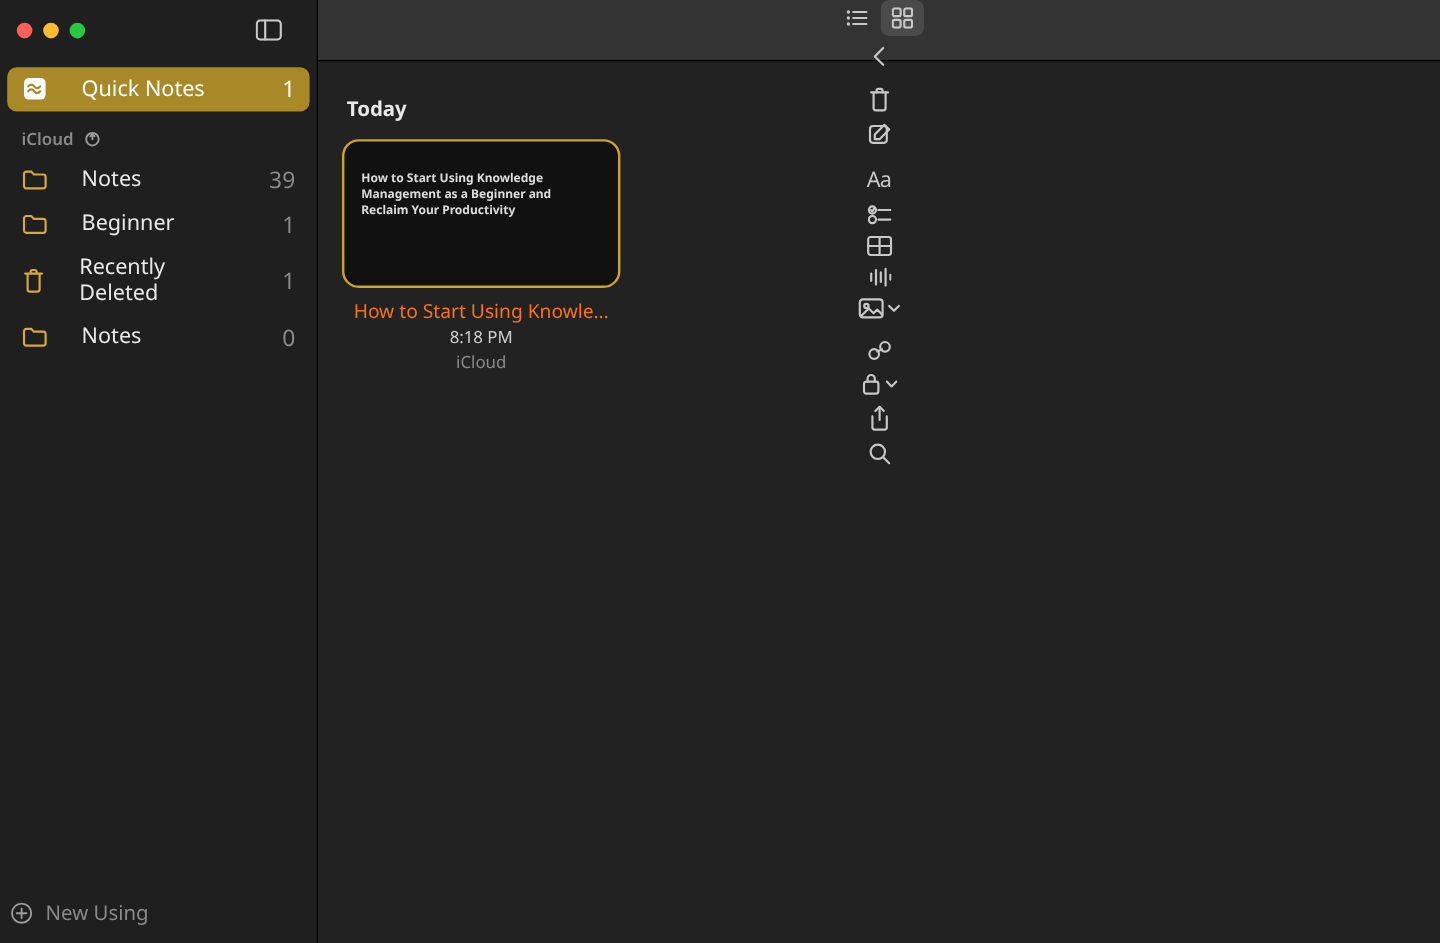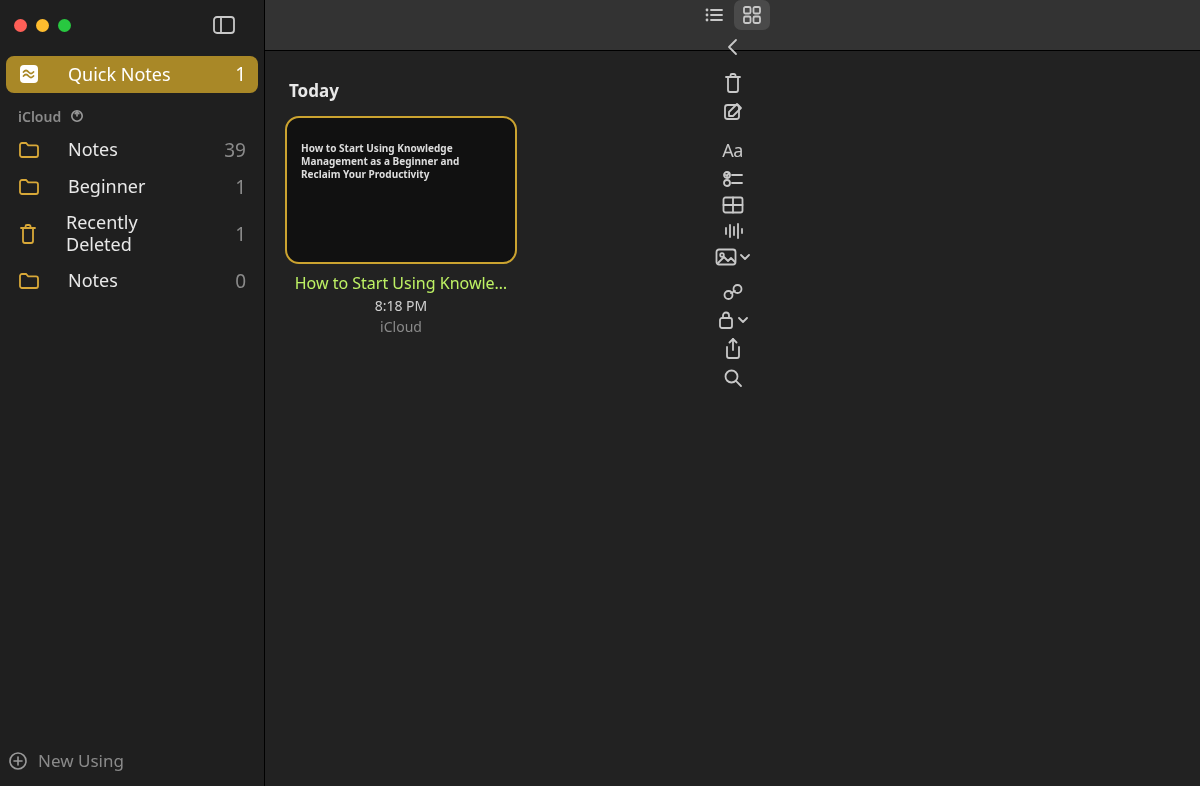--- a/index.html
+++ b/index.html
@@ -74,28 +74,28 @@
   }
   .tb-btn{width:36px;height:30px;display:flex;align-items:center;justify-content:center;border-radius:7px;}
   .tb-btn.active{background:#4a4a4a;}
   .tb-group{display:flex;gap:2px;}
   .tb-spacer{flex:1;}
   .content{flex:1;overflow:auto;padding:24px 20px;}
   .group-title{font-size:17px;font-weight:700;margin:4px 0 14px 4px;}
   .cards{display:flex;flex-wrap:wrap;gap:24px;}
   .card{width:232px;}
   .thumb{
-    width:232px;height:148px;border-radius:14px;
+    width:232px;height:124px;border-radius:14px;
     border:2.5px solid var(--gold);
     background:#111;box-sizing:border-box;
     padding:24px 14px;color:#ddd;
   }
   .thumb-title{font-size:10px;font-weight:700;line-height:1.3;}
   .card-caption{padding:8px 2px 0 2px;text-align:center;}
-  .card-title{font-size:16px;color:#bef264;white-space:nowrap;overflow:hidden;text-overflow:ellipsis;}
+  .card-title{font-size:16px;color:#f97316;white-space:nowrap;overflow:hidden;text-overflow:ellipsis;}
   .card-time{font-size:14px;color:#cfcfcf;margin-top:2px;}
   .card-source{font-size:14px;color:var(--text-dim);margin-top:2px;}
   .icon-stroke{stroke:#c8c8c8;stroke-width:1.8;fill:none;stroke-linecap:round;stroke-linejoin:round;}
   .icon-stroke-dim{stroke:#9a9a9a;stroke-width:1.6;fill:none;stroke-linecap:round;stroke-linejoin:round;}
   .Aa{font-size:18px;letter-spacing:-0.5px;}
 </style>
 </head>
 <body>
 
 <div class="sidebar">

